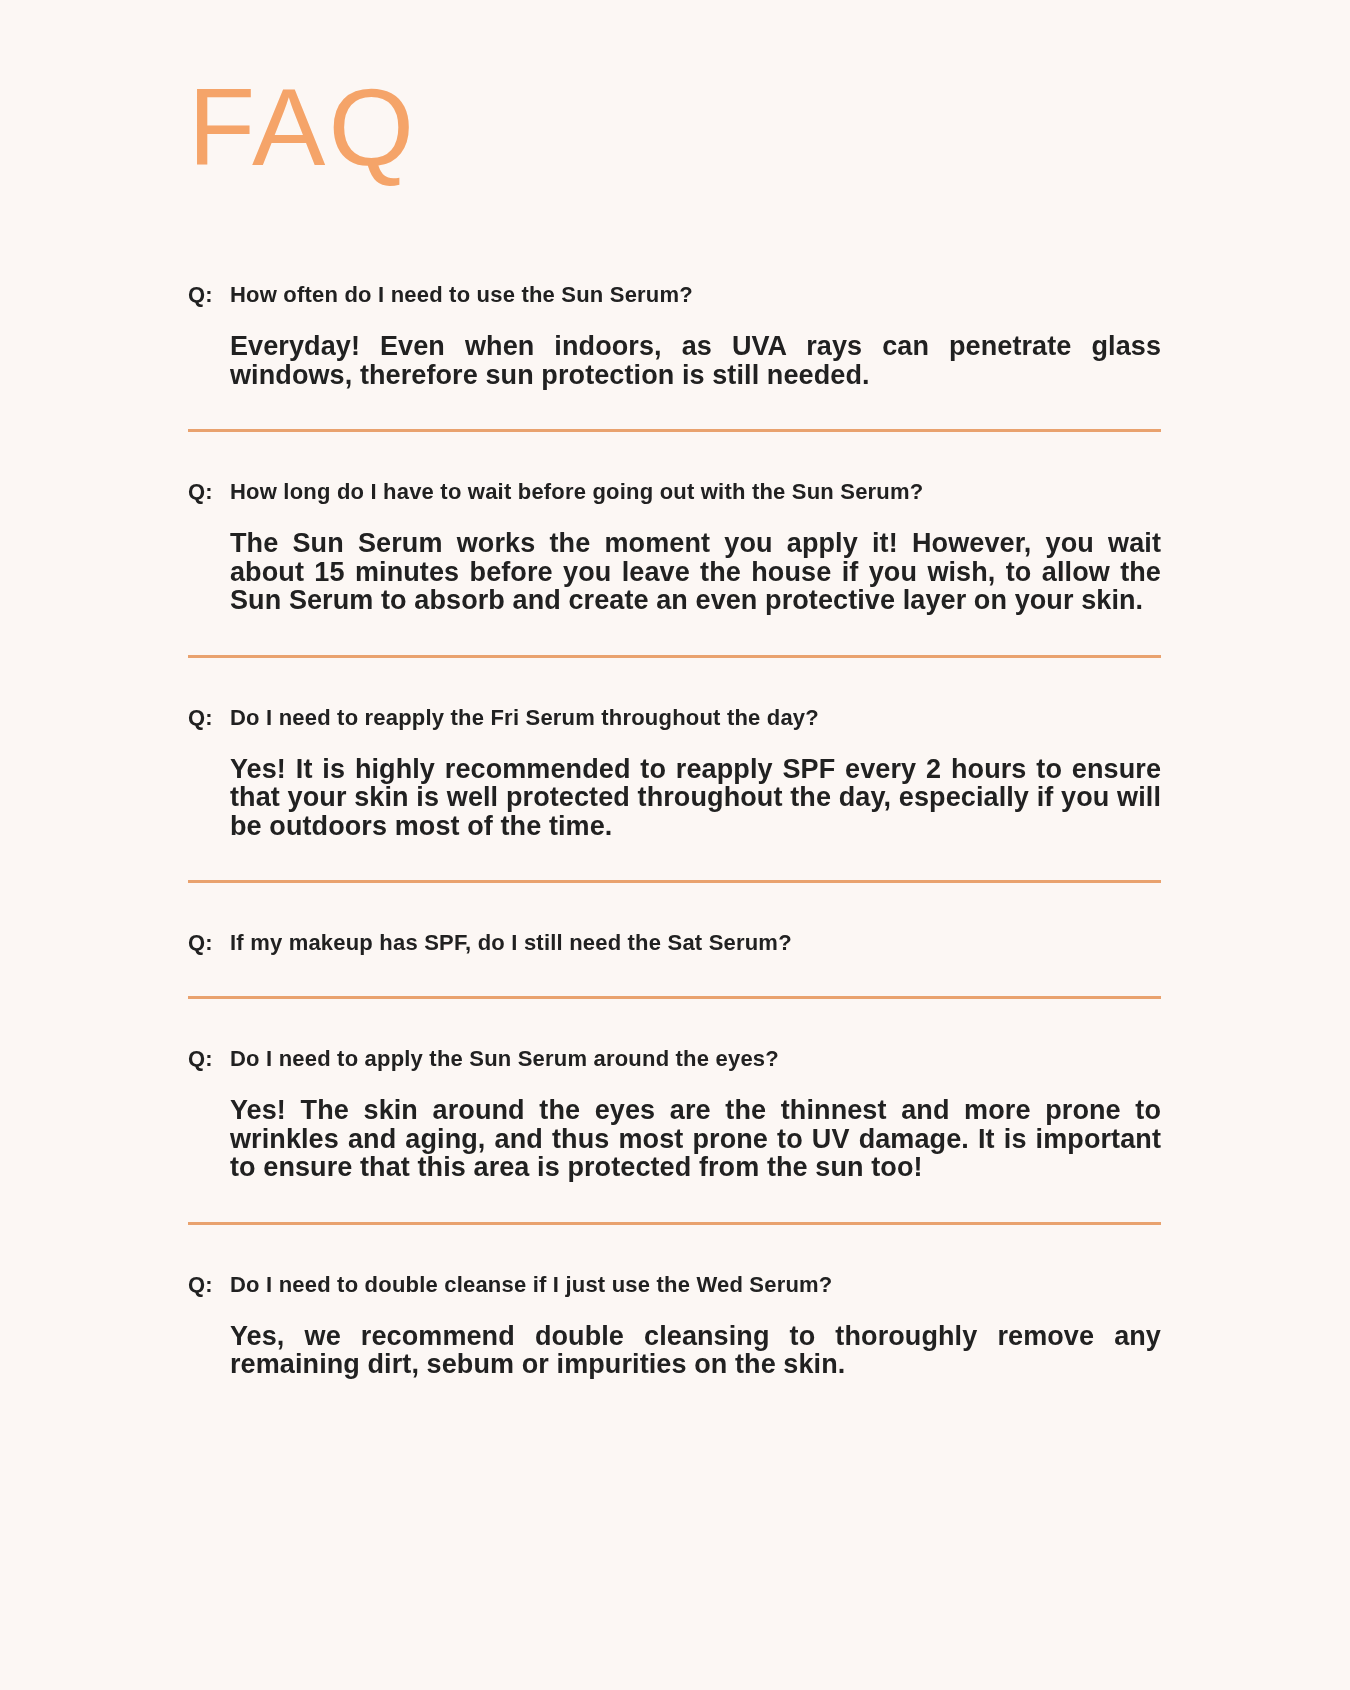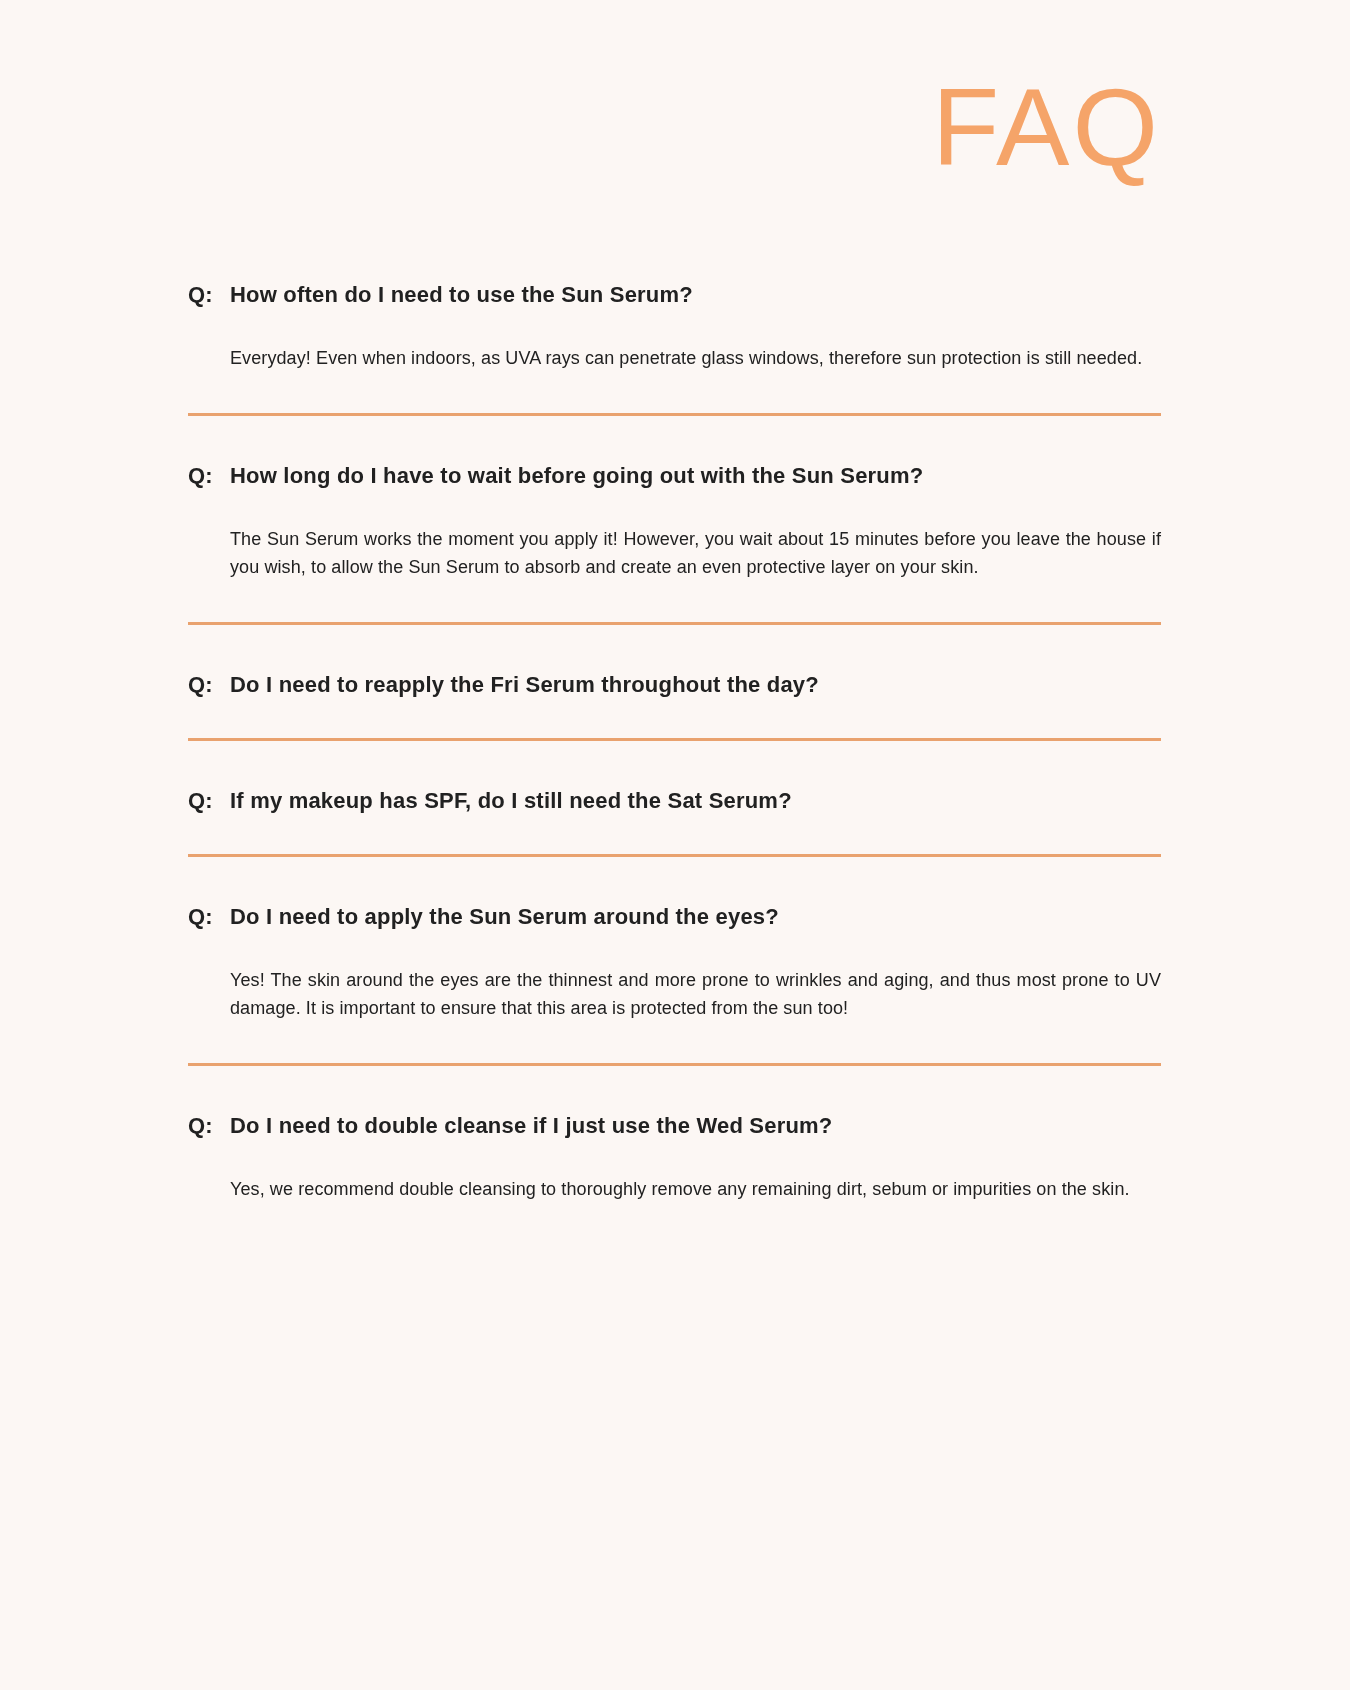--- a/index.html
+++ b/index.html
@@ -25,44 +25,44 @@
     margin-left:188px;
     width:973px;
   }
   .faq-title{
     margin-top:72px;
     margin-bottom:100px;
     font-size:110px;
     line-height:1.0;
     font-weight:500;
     letter-spacing:3px;
-    text-align:right;
+    text-align:left;
     color:var(--accent);
   }
   .qa .q-row{
     display:flex;
     align-items:flex-start;
   }
   .q-label{
     flex:0 0 42px;
     font-size:22px;
     font-weight:700;
     line-height:26px;
     letter-spacing:0.2px;
   }
   .q-text{
     font-size:22px;
     font-weight:700;
     line-height:26px;
     letter-spacing:0.2px;
   }
   .a-text{
-    margin:36px 0 0 42px;
-    font-size:18px;
-    font-weight:400;
+    margin:24px 0 0 42px;
+    font-size:27px;
+    font-weight:700;
     line-height:28.5px;
     letter-spacing:0.1px;
     text-align:justify;
   }
   .divider{
     border:none;
     border-top:3px solid var(--divider);
     margin:40px 0 47px 0;
   }
 </style>
@@ -92,20 +92,21 @@
       <p class="a-text">The Sun Serum works the moment you apply it! However, you wait about 15 minutes before you leave the house if you wish, to allow the Sun Serum to absorb and create an even protective layer on your skin.</p>
     </section>
 
     <hr class="divider">
 
     <section class="qa">
       <div class="q-row">
         <span class="q-label">Q:</span>
         <h2 class="q-text">Do I need to reapply the Fri Serum throughout the day?</h2>
       </div>
+      <p class="a-text">Yes! It is highly recommended to reapply SPF every 2 hours to ensure that your skin is well protected throughout the day, especially if you will be outdoors most of the time.</p>
     </section>
 
     <hr class="divider">
 
     <section class="qa">
       <div class="q-row">
         <span class="q-label">Q:</span>
         <h2 class="q-text">If my makeup has SPF, do I still need the Sat Serum?</h2>
       </div>
     </section>

